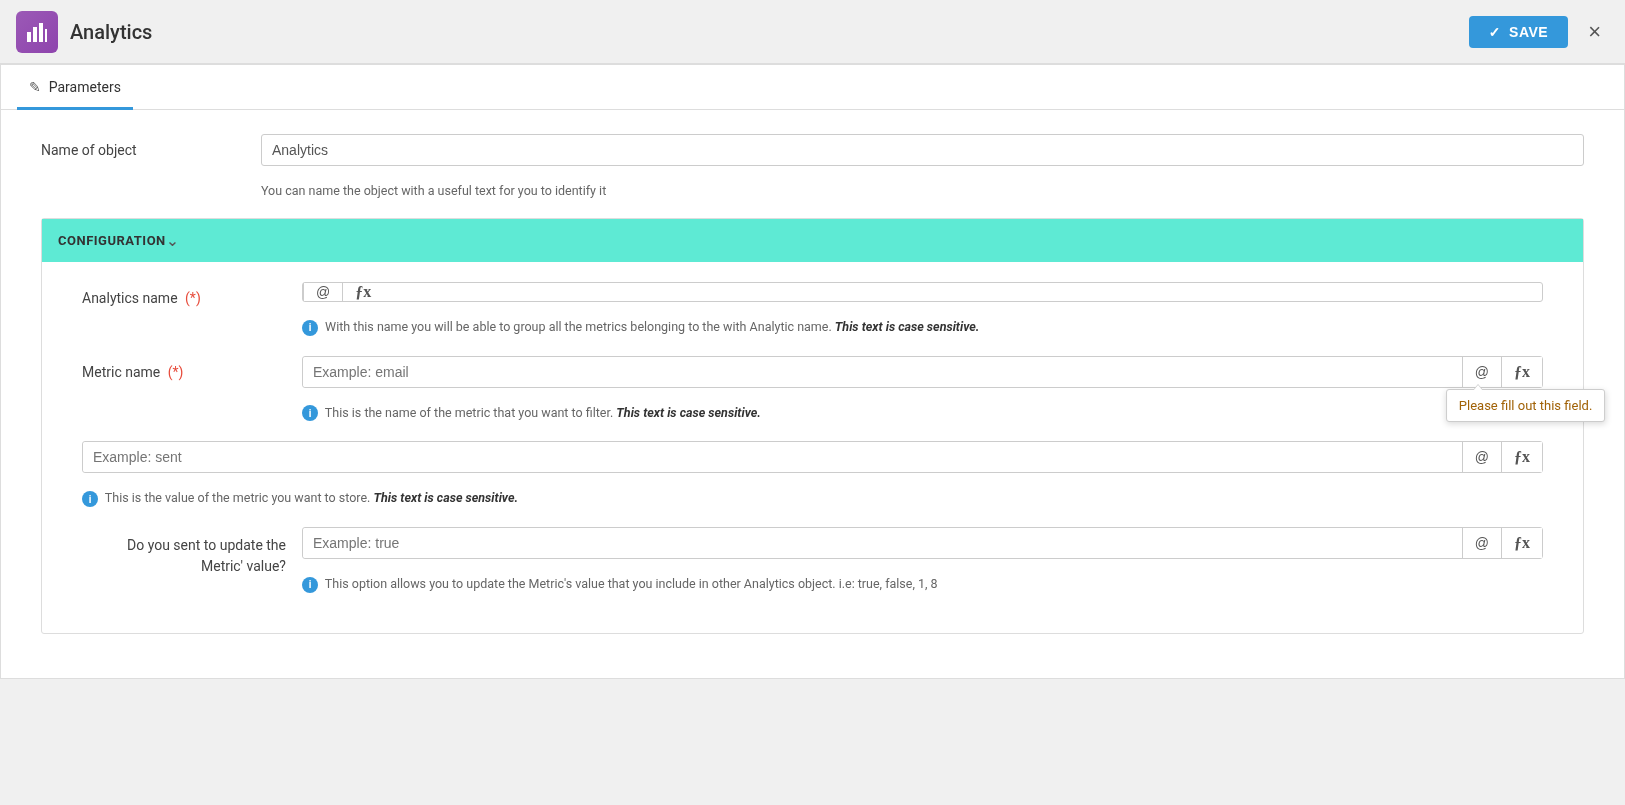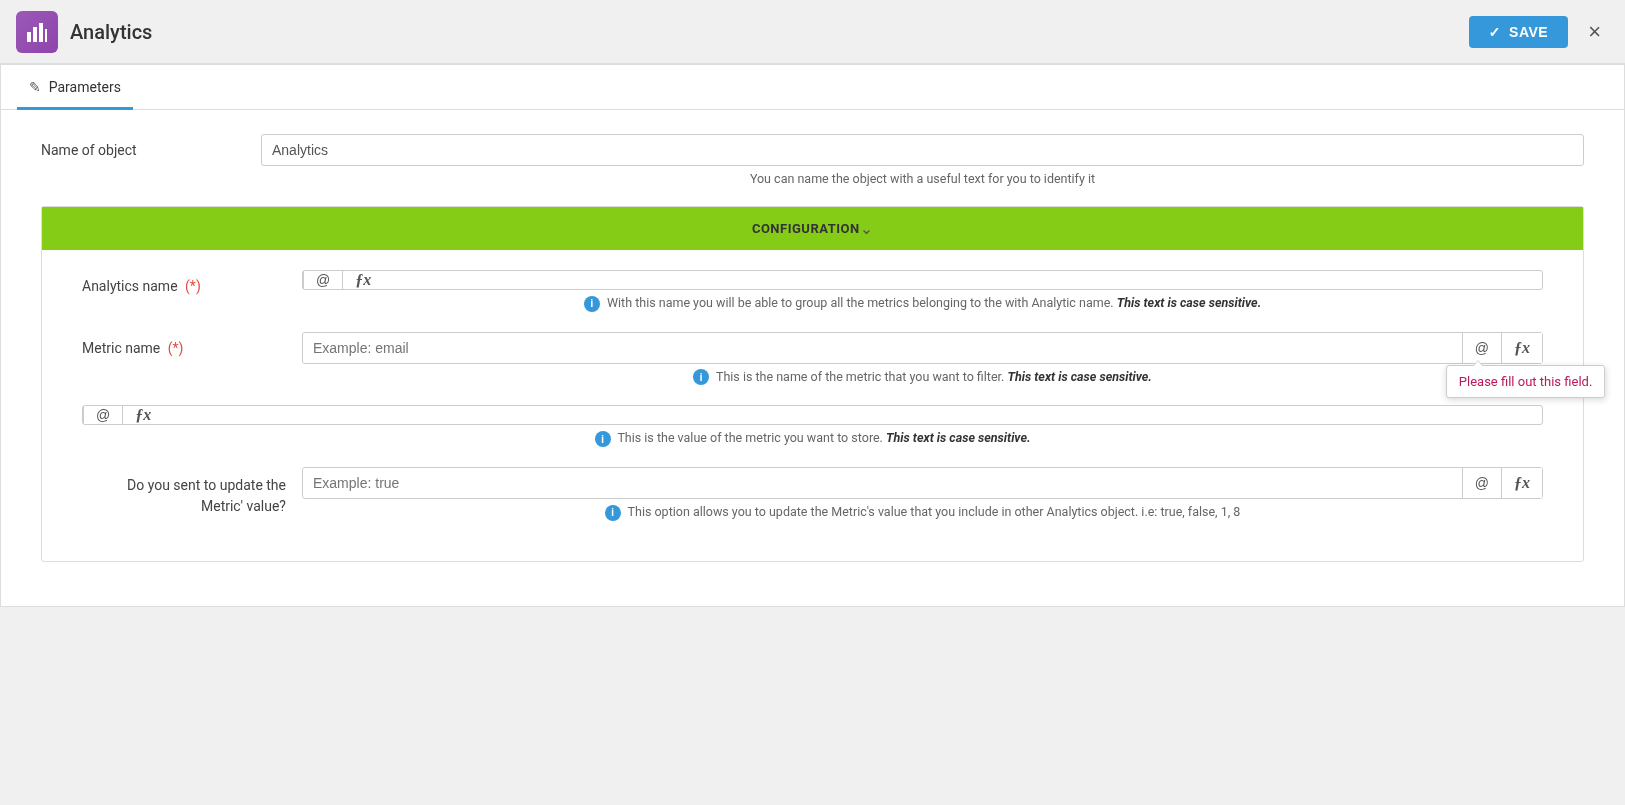--- a/index.html
+++ b/index.html
@@ -129,24 +129,23 @@
       width: 100%;
       padding: 7px 10px;
       border: 1px solid #ccc;
       border-radius: 3px;
       font-size: 14px;
       color: #555;
       outline: none;
     }
 
     .hint-text {
-      margin-top: 5px;
+      margin-top: 17px;
       font-size: 12.5px;
       color: #666;
-      text-align: center;
     }
     .hint-text .bold { font-weight: 700; color: #333; font-style: italic; }
     .info-icon {
       display: inline-flex;
       align-items: center;
       justify-content: center;
       width: 16px;
       height: 16px;
       border-radius: 50%;
       background: #3498db;
@@ -175,37 +174,36 @@
       border-left: 1px solid #ccc;
       padding: 0 12px;
       cursor: pointer;
       color: #555;
       font-size: 14px;
       display: flex;
       align-items: center;
       justify-content: center;
     }
     .input-btn.fx {
-      font-style: italic;
       font-weight: bold;
       font-family: serif;
       font-size: 16px;
     }
 
     
     .config-section {
       border: 1px solid #ddd;
       border-radius: 3px;
       margin-bottom: 20px;
     }
     .config-header {
-      background: #84cc16;
+      background: #5eead4;
       padding: 12px 16px;
       display: flex;
-      justify-content: center;
+      justify-content: flex-start;
       align-items: center;
       cursor: pointer;
     }
     .config-header-title {
       font-weight: 700;
       font-size: 13px;
       color: #333;
       letter-spacing: 0.5px;
       text-transform: uppercase;
     }
@@ -222,21 +220,21 @@
       position: relative;
       display: inline-block;
     }
     .tooltip {
       position: absolute;
       background: white;
       border: 1px solid #ccc;
       border-radius: 3px;
       padding: 8px 12px;
       font-size: 13px;
-      color: #be185d;
+      color: #a16207;
       white-space: nowrap;
       box-shadow: 0 2px 6px rgba(0,0,0,0.15);
       top: 100%;
       left: 50%;
       transform: translateX(-10%);
       z-index: 100;
       margin-top: 2px;
     }
     .tooltip::before {
       content: '';
@@ -356,20 +354,21 @@
                 <span class="info-icon">i</span>
                 <span>This is the name of the metric that you want to filter.</span>
                 <span class="bold">This text is case sensitive.</span>
               </div>
             </div>
           </div>
 
           <div class="form-row">
             <div class="form-field-wrapper">
               <div class="input-with-buttons">
+                <input class="form-input" type="text" placeholder="Example: sent" style="">
                 <button class="input-btn">@</button>
                 <button class="input-btn fx">ƒx</button>
               </div>
               <div class="hint-text">
                 <span class="info-icon">i</span>
                 <span>This is the value of the metric you want to store.</span>
                 <span class="bold">This text is case sensitive.</span>
               </div>
             </div>
           </div>

